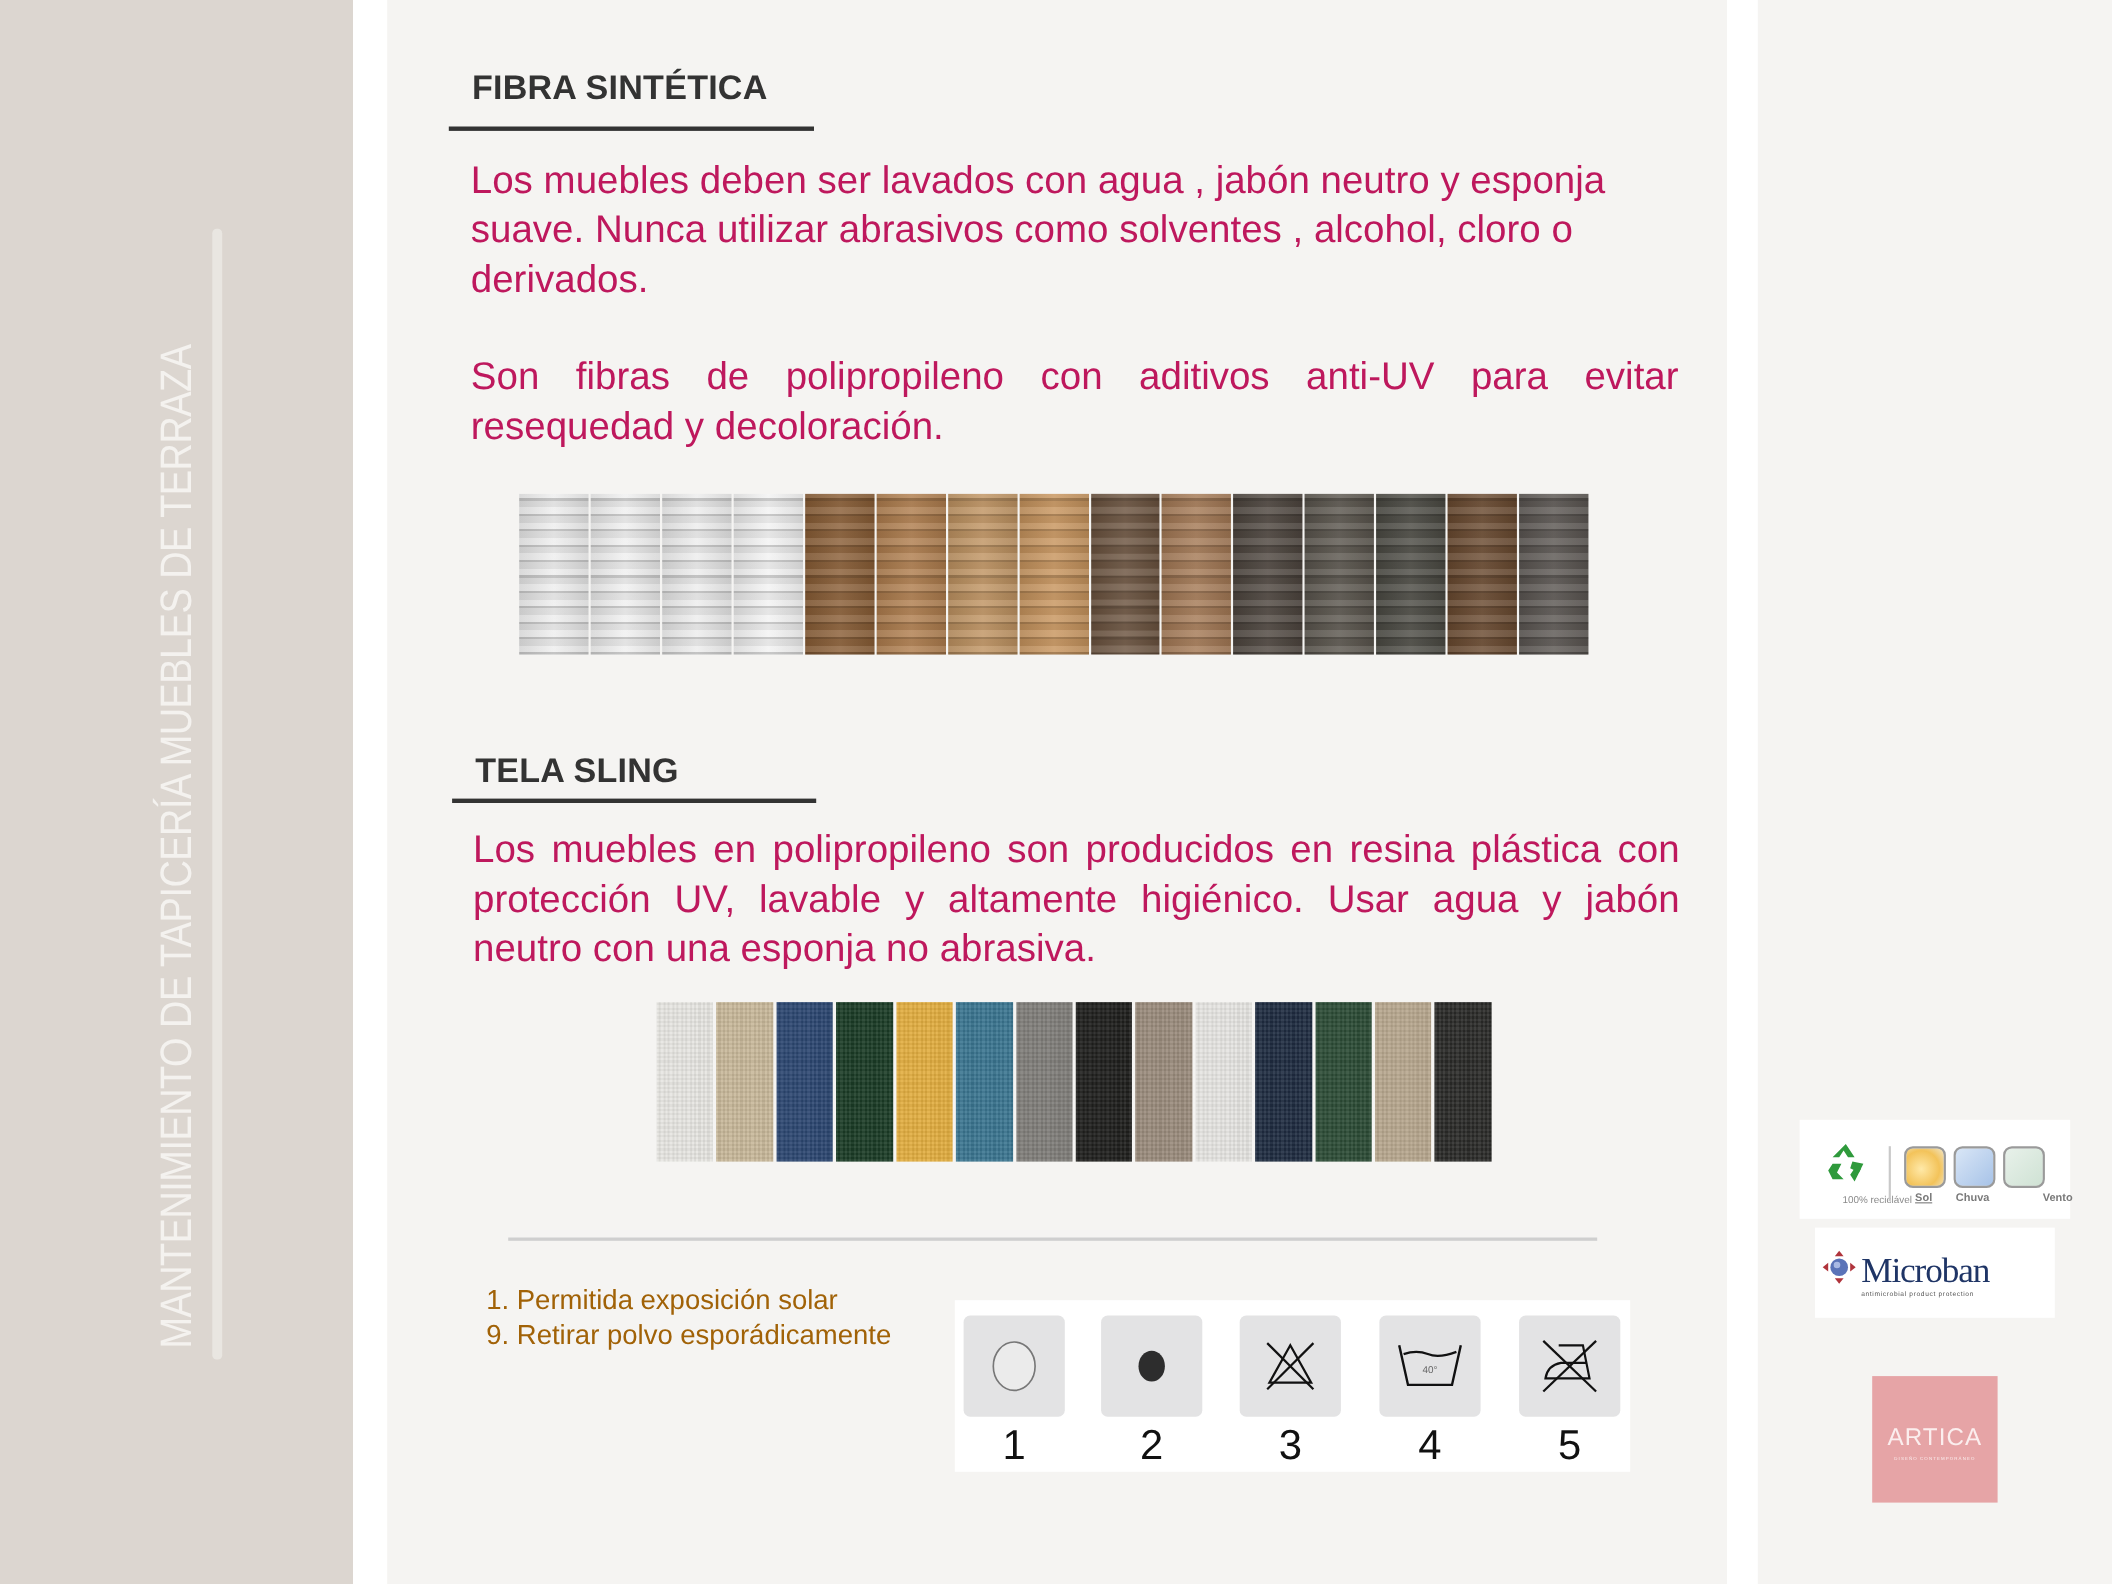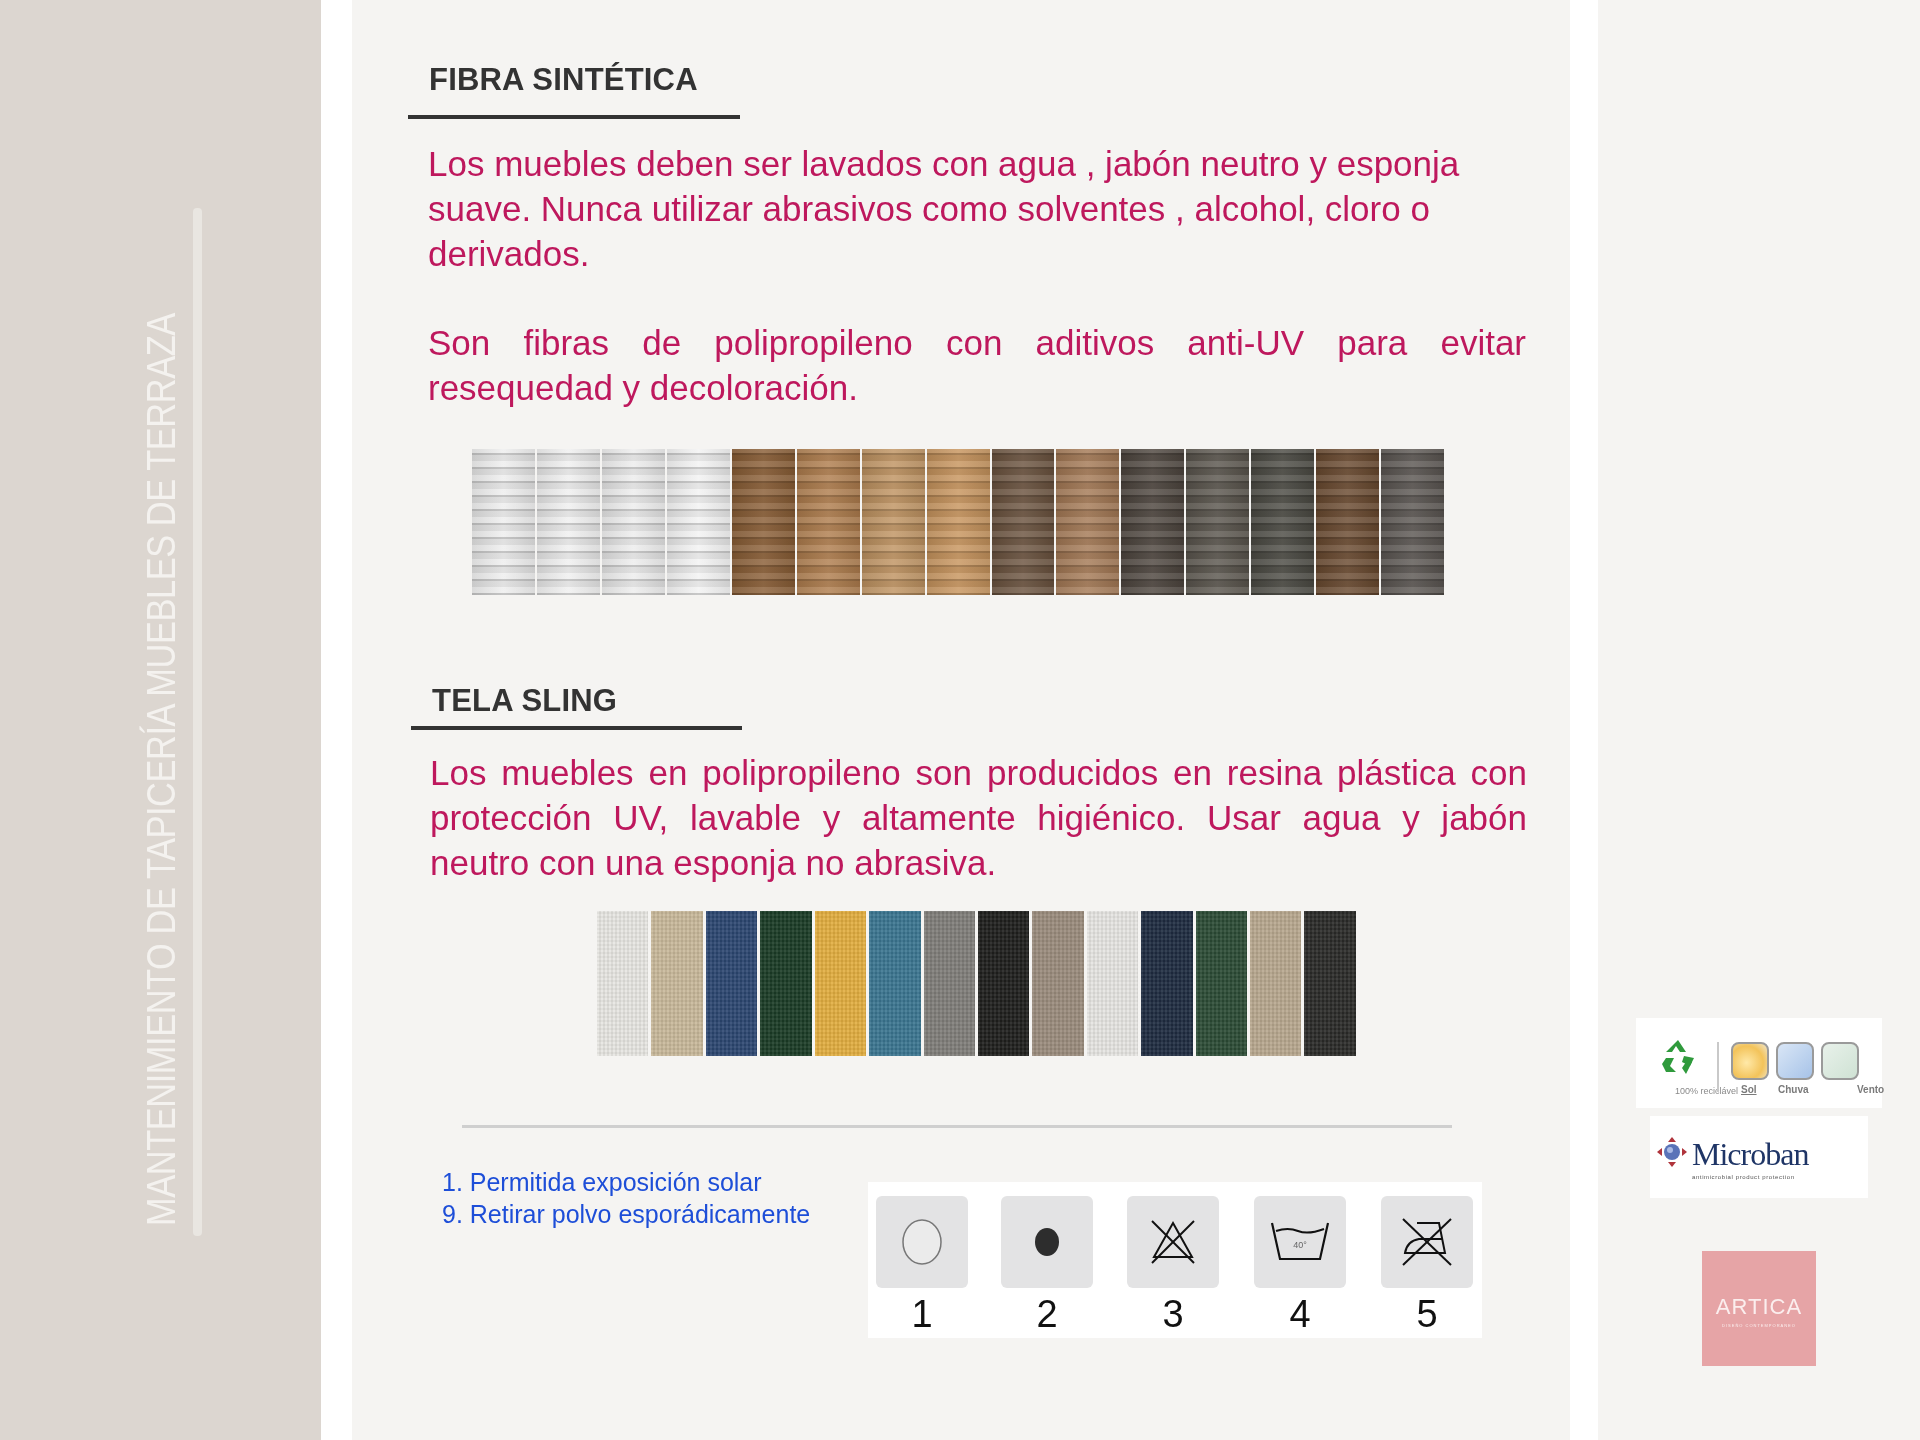--- a/index.html
+++ b/index.html
@@ -29,21 +29,21 @@
     .para-l { text-align: left; }
 
     .swatch-row { position: absolute; display: flex; gap: 4px; }
     .swatch { flex: 1 1 0; height: 100%; }
 
     .fiber .swatch { background-size: 100% 14px, 100% 100%; }
     .sling .swatch { background-image: repeating-linear-gradient(90deg, rgba(255,255,255,0.06) 0 2px, rgba(0,0,0,0.05) 2px 4px), repeating-linear-gradient(0deg, rgba(255,255,255,0.05) 0 2px, rgba(0,0,0,0.04) 2px 4px); }
 
     .divider { position: absolute; left: 462px; top: 1125px; width: 990px; height: 3px; background: #cfcfcf; }
 
-    .care-list { position: absolute; left: 442px; top: 1166px; list-style: none; color: #1d4ed8; font-size: 25px; line-height: 32px; }
+    .care-list { position: absolute; left: 442px; top: 1166px; list-style: none; color: #a16207; font-size: 25px; line-height: 32px; }
     .care-list li { white-space: nowrap; }
 
     .icon-panel { position: absolute; left: 868px; top: 1182px; width: 614px; height: 156px; background: #ffffff; }
     .icon-cell { position: absolute; top: 14px; width: 92px; }
     .icon-box { width: 92px; height: 92px; background: #e3e3e4; border-radius: 6px; display: flex; align-items: center; justify-content: center; }
     .icon-num { text-align: center; font-size: 38px; color: #111111; line-height: 44px; margin-top: 4px; }
 
     .badge { position: absolute; background: #ffffff; }
     .badge-eco { left: 1636px; top: 1018px; width: 246px; height: 90px; }
     .badge-microban { left: 1650px; top: 1116px; width: 218px; height: 82px; }

